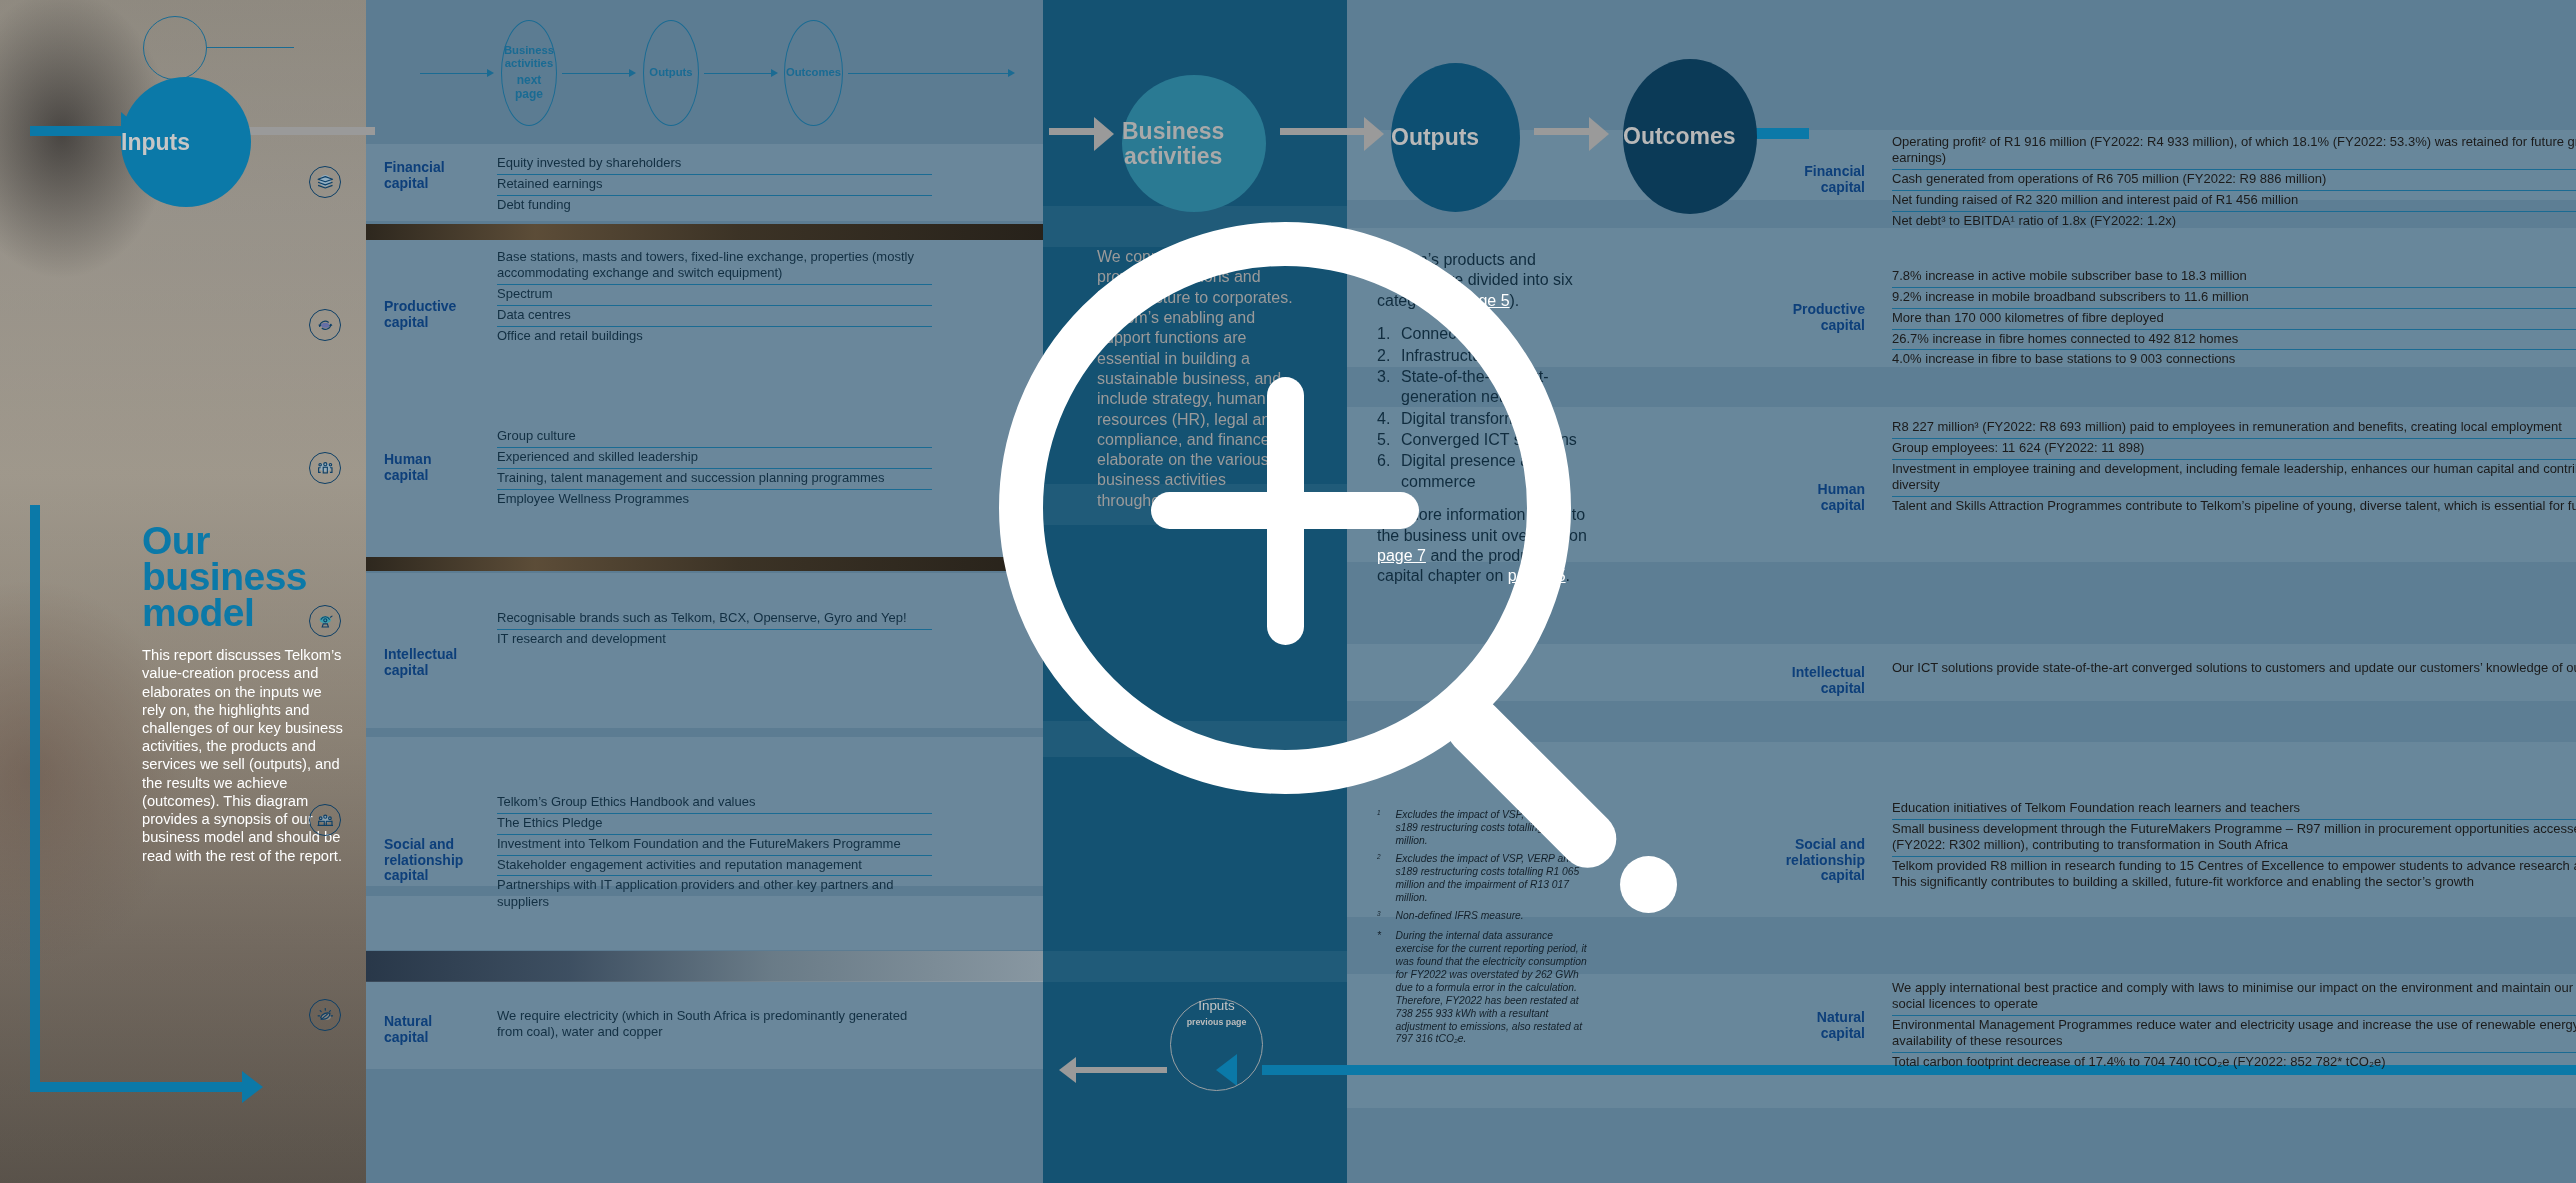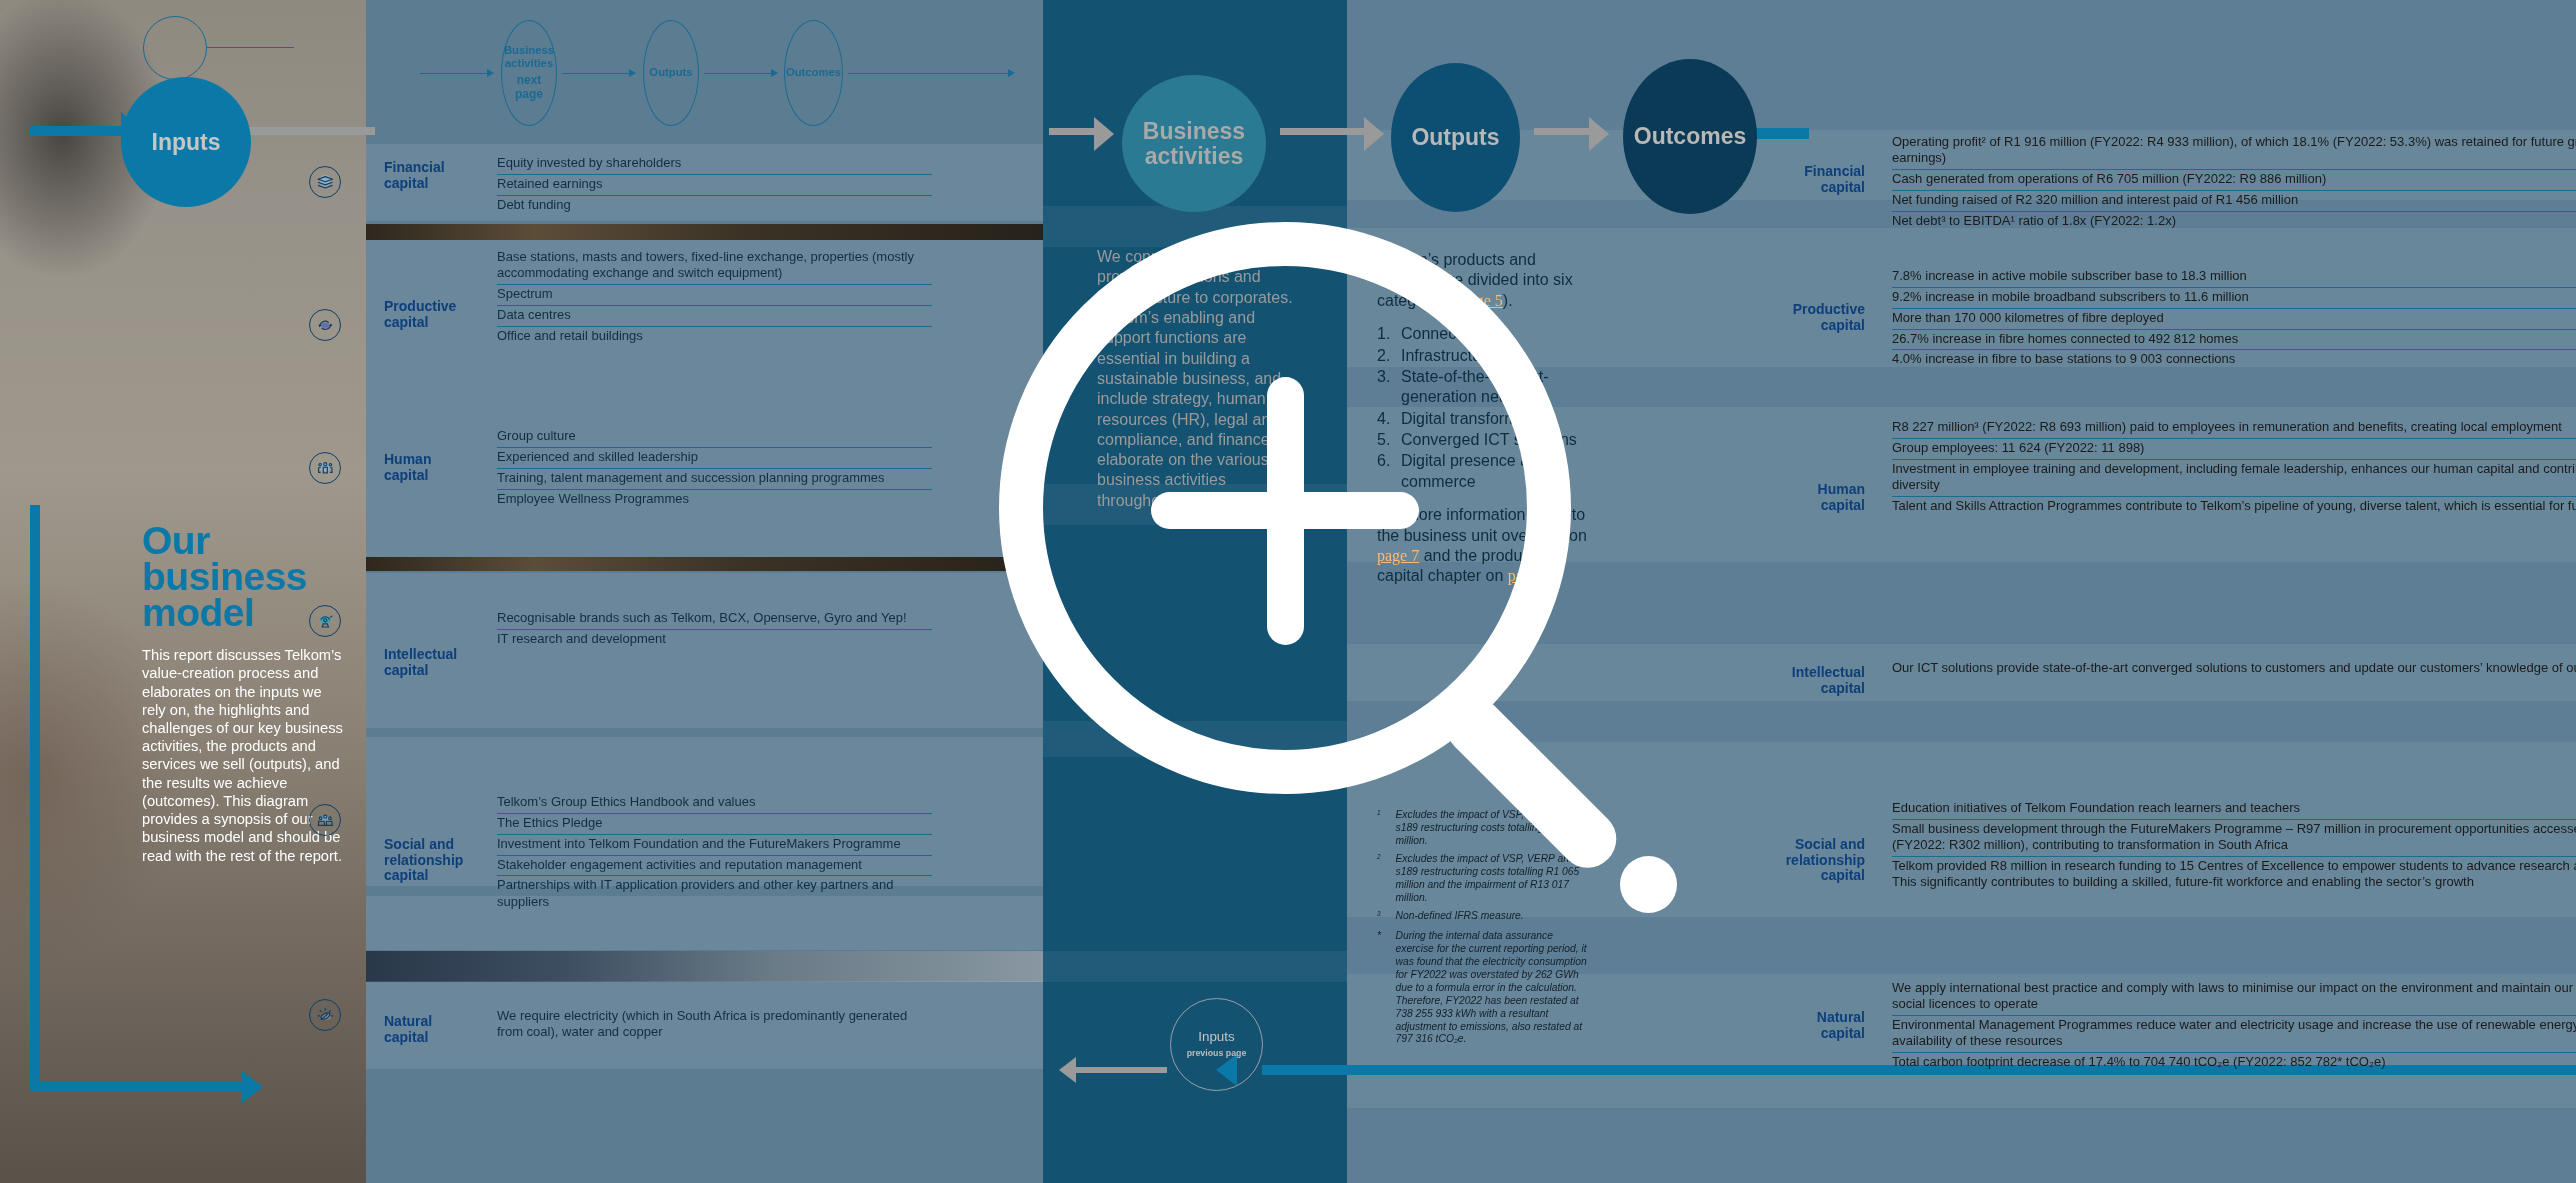--- a/index.html
+++ b/index.html
@@ -73,21 +73,21 @@
 
   .hairline{ position:absolute; height:1px; background:#1a6b93; }
   .hair-arrow{
     position:absolute; width:0;height:0;
     border-left:7.2px solid #1a6b93; border-top:4.1px solid transparent; border-bottom:4.1px solid transparent;
   }
 
   
   .bigcircle{
     position:absolute; border-radius:50%;
-    display:flex; align-items:center; justify-content:center;
+    display:flex; align-items:center; justify-content:flex-start;
     color:#b8b8b8; font-weight:700; text-align:center; line-height:1.08;
   }
   #circle-inputs{ left:121px; top:77px; width:130px; height:130px; background:#0b79a8; font-size:23px; color:#c6c6c6; }
   #circle-activities{ left:1122px; top:75px; width:144px; height:137px; background:#2a7a93; font-size:23px; color:#a9a9a9; }
   #circle-outputs{ left:1391px; top:63px; width:129px; height:149px; background:#0d4f72; font-size:23px; }
   #circle-outcomes{ left:1623px; top:59px; width:134px; height:155px; background:#0b3a57; font-size:23px; }
   #circle-inputs-prev{
     left:1170px; top:998px; width:93px; height:93px;
     border:1.5px solid #9aa0a3; color:#bdbdbd; flex-direction:column; font-size:0;
   }
@@ -151,21 +151,21 @@
   
   #outputs-copy{
     position:absolute; left:1377px; top:250px; width:222px;
     color:#102c3e; font-size:16px; line-height:1.27;
   }
   #outputs-copy .lead{ margin-bottom:13.4px; }
   #outputs-copy ol{ list-style:none; }
   #outputs-copy ol li{ margin-bottom:1px; padding-left:24px; text-indent:-24px; }
   #outputs-copy .num{ display:inline-block; width:24px; text-indent:0; }
   #outputs-copy .more{ margin-top:13.4px; }
-  .pg-link{ color:#fdba74; text-decoration:underline;font-family:Liberation Serif, serif; }
+  .pg-link{ color:#ffffff; text-decoration:underline; }
 
   #footnotes{
     position:absolute; left:1377px; top:809px; width:216px;
     color:#13202a; font-size:10.3px; line-height:1.26; font-style:italic;
   }
   #footnotes .fn{ display:flex; margin-bottom:5.2px; }
   #footnotes .mk{ width:18.5px; flex:0 0 18.5px; }
   sup{ font-size:.62em; vertical-align:super; }
 
   

